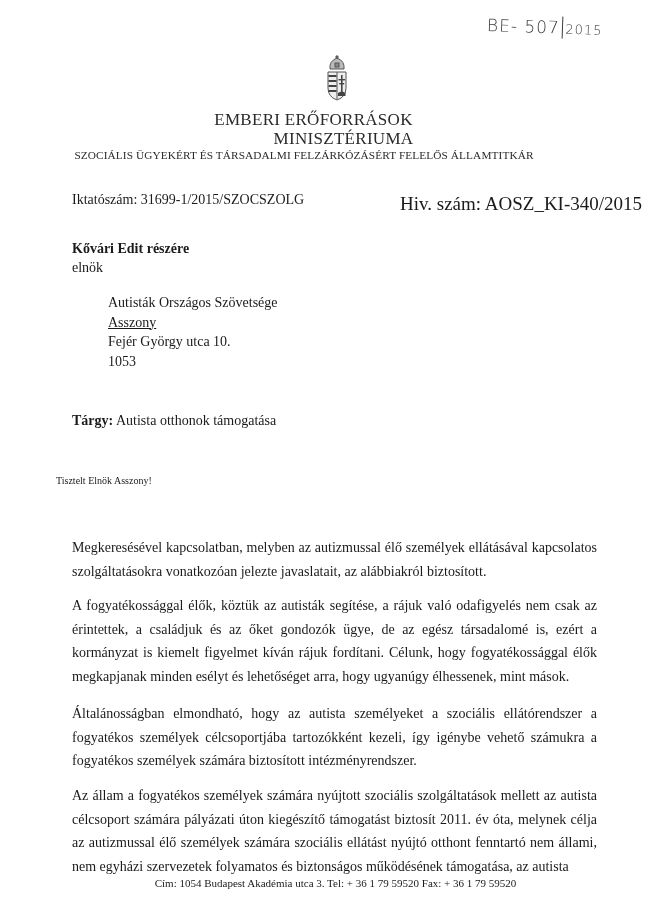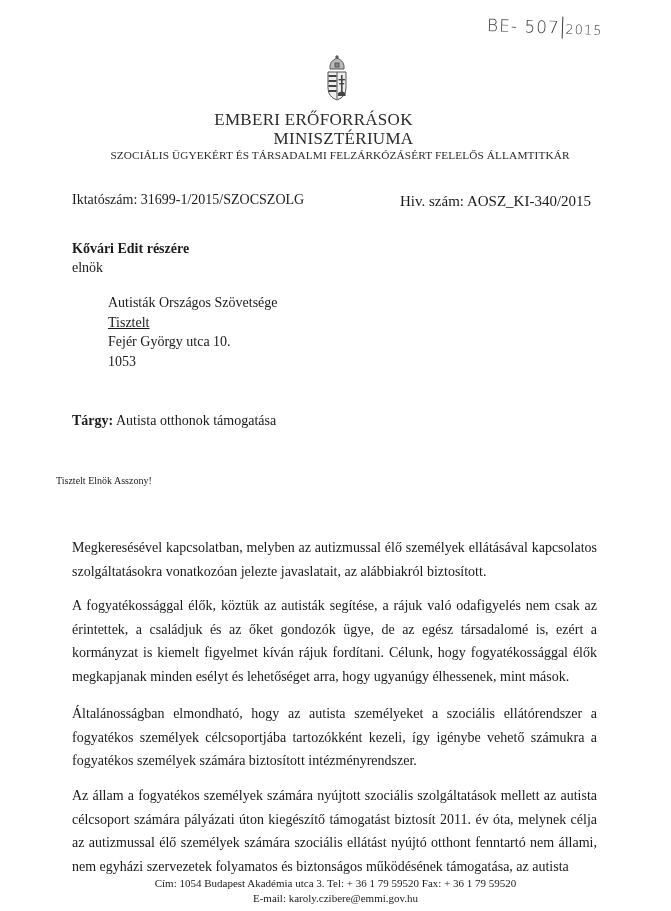--- a/index.html
+++ b/index.html
@@ -64,33 +64,32 @@
       top: 129px;
       font-size: 17px;
       letter-spacing: 0.3px;
     }
     .header .l3 {
       position: absolute;
       left: 0; width: 608px;
       top: 149px;
       font-size: 11.3px;
       letter-spacing: 0.1px;
-      margin-left: 36px;
     }
     .ref-left {
       position: absolute;
       left: 72px;
       top: 192px;
       font-size: 14px;
     }
     .ref-right {
       position: absolute;
       left: 400px;
       top: 193px;
-      font-size: 15px;
+      font-size: 19px;
     }
     .recipient {
       position: absolute;
       left: 72px;
       top: 239px;
       font-size: 14px;
       line-height: 19px;
     }
     .recipient .name { font-weight: bold; }
     .address {
@@ -174,33 +173,32 @@
 <div class="ref-left">Iktatószám: 31699-1/2015/SZOCSZOLG</div>
 <div class="ref-right">Hiv. szám: AOSZ_KI-340/2015</div>
 
 <div class="recipient">
   <div class="name">Kővári Edit részére</div>
   <div>elnök</div>
 </div>
 
 <div class="address">
   <div>Autisták Országos Szövetsége</div>
-  <div class="city">Tisztelt</div>
+  <div class="city">Asszony</div>
   <div>Fejér György utca 10.</div>
   <div>1053</div>
 </div>
 
 <div class="subject">
   <span class="label">Tárgy:</span>
   <span>Autista otthonok támogatása</span>
 </div>
 
 <div class="salutation">Tisztelt Elnök Asszony!</div>
 
 <div class="para p1">Megkeresésével kapcsolatban, melyben az autizmussal élő személyek ellátásával kapcsolatos szolgáltatásokra vonatkozóan jelezte javaslatait, az alábbiakról biztosított.</div>
 <div class="para p2">A fogyatékossággal élők, köztük az autisták segítése, a rájuk való odafigyelés nem csak az érintettek, a családjuk és az őket gondozók ügye, de az egész társadalomé is, ezért a kormányzat is kiemelt figyelmet kíván rájuk fordítani. Célunk, hogy fogyatékossággal élők megkapjanak minden esélyt és lehetőséget arra, hogy ugyanúgy élhessenek, mint mások.</div>
 <div class="para p3">Általánosságban elmondható, hogy az autista személyeket a szociális ellátórendszer a fogyatékos személyek célcsoportjába tartozókként kezeli, így igénybe vehető számukra a fogyatékos személyek számára biztosított intézményrendszer.</div>
 <div class="para p4">Az állam a fogyatékos személyek számára nyújtott szociális szolgáltatások mellett az autista célcsoport számára pályázati úton kiegészítő támogatást biztosít 2011. év óta, melynek célja az autizmussal élő személyek számára szociális ellátást nyújtó otthont fenntartó nem állami, nem egyházi szervezetek folyamatos és biztonságos működésének támogatása, az autista</div>
 
 <div class="footer">
   <div>Cím: 1054 Budapest Akadémia utca 3. Tel: + 36 1 79 59520  Fax: + 36 1 79 59520</div>
-  <div>E-mail: karoly.czibere@emmi.gov.hu</div>
 </div>
 
 </body></html>

